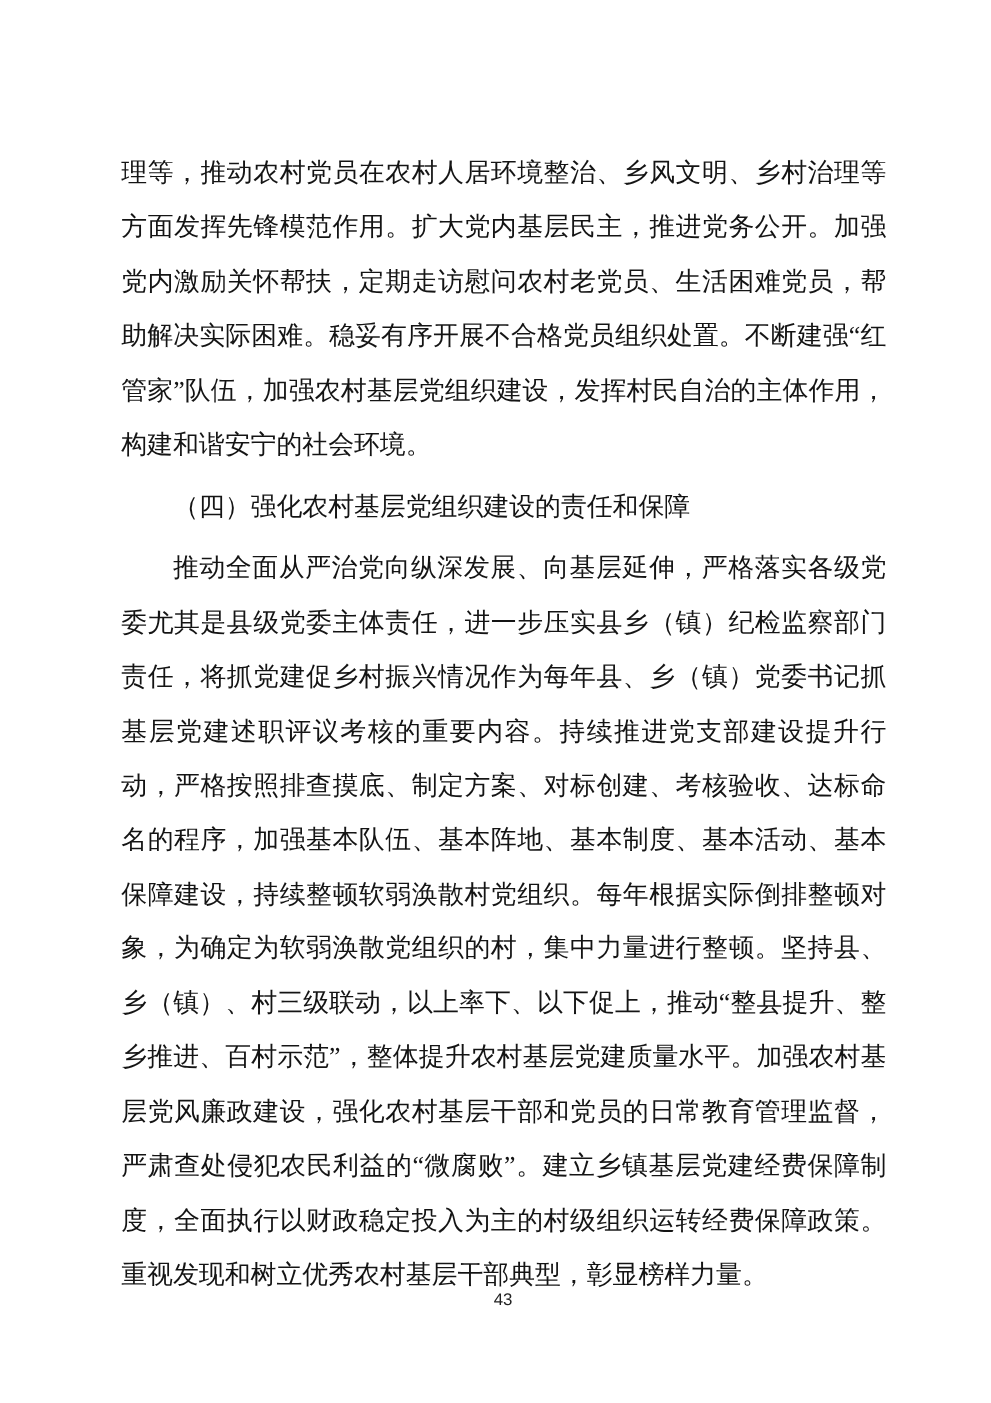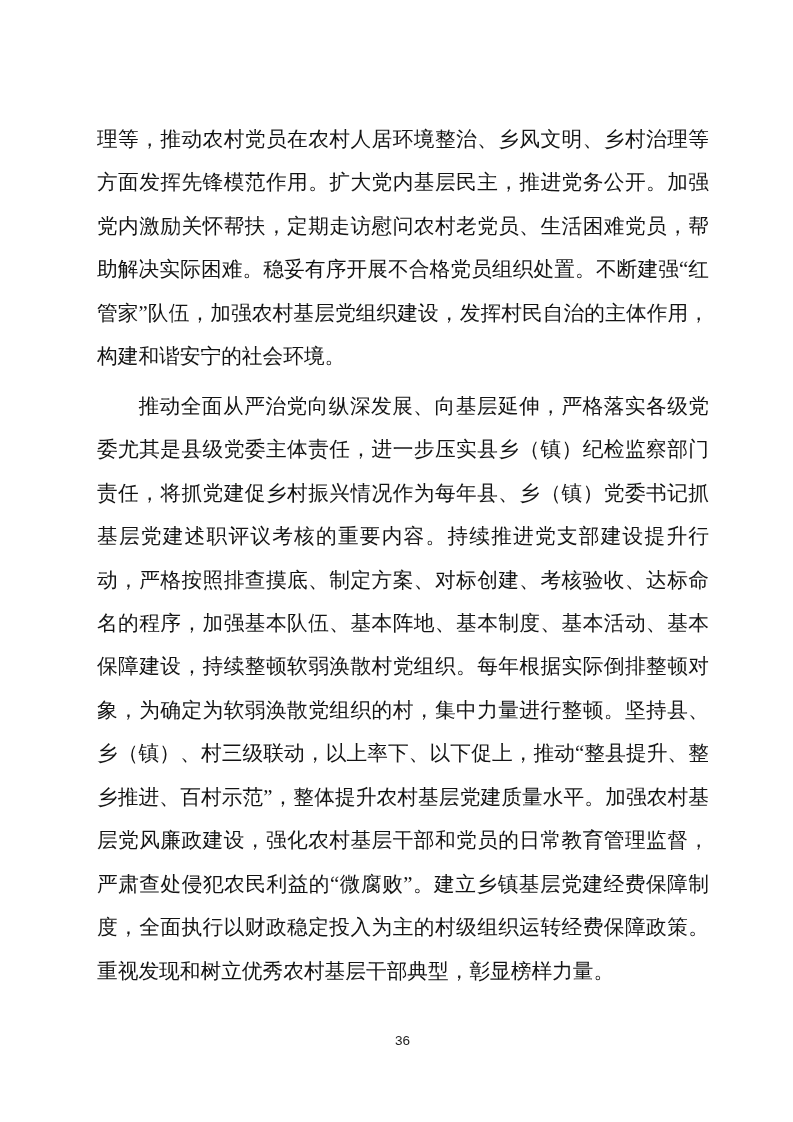--- a/index.html
+++ b/index.html
@@ -41,18 +41,19 @@
     font-size: 13.5px;
     color: #222222;
   }
 </style>
 </head>
 <body>
 
 <div class="page">
   <div class="content">
     <p class="para no-indent">理等，推动农村党员在农村人居环境整治、乡风文明、乡村治理等方面发挥先锋模范作用。扩大党内基层民主，推进党务公开。加强党内激励关怀帮扶，定期走访慰问农村老党员、生活困难党员，帮助解决实际困难。稳妥有序开展不合格党员组织处置。不断建强“红管家”队伍，加强农村基层党组织建设，发挥村民自治的主体作用，构建和谐安宁的社会环境。</p>
+    <p class="para">（四）强化农村基层党组织建设的责任和保障</p>
     <p class="para">推动全面从严治党向纵深发展、向基层延伸，严格落实各级党委尤其是县级党委主体责任，进一步压实县乡（镇）纪检监察部门责任，将抓党建促乡村振兴情况作为每年县、乡（镇）党委书记抓基层党建述职评议考核的重要内容。持续推进党支部建设提升行动，严格按照排查摸底、制定方案、对标创建、考核验收、达标命名的程序，加强基本队伍、基本阵地、基本制度、基本活动、基本保障建设，持续整顿软弱涣散村党组织。每年根据实际倒排整顿对象，为确定为软弱涣散党组织的村，集中力量进行整顿。坚持县、乡（镇）、村三级联动，以上率下、以下促上，推动“整县提升、整乡推进、百村示范”，整体提升农村基层党建质量水平。加强农村基层党风廉政建设，强化农村基层干部和党员的日常教育管理监督，严肃查处侵犯农民利益的“微腐败”。建立乡镇基层党建经费保障制度，全面执行以财政稳定投入为主的村级组织运转经费保障政策。重视发现和树立优秀农村基层干部典型，彰显榜样力量。</p>
   </div>
   <div class="footer">
-    <span class="page-num">36</span>
+    <span class="page-num">43</span>
   </div>
 </div>
 
 </body></html>

